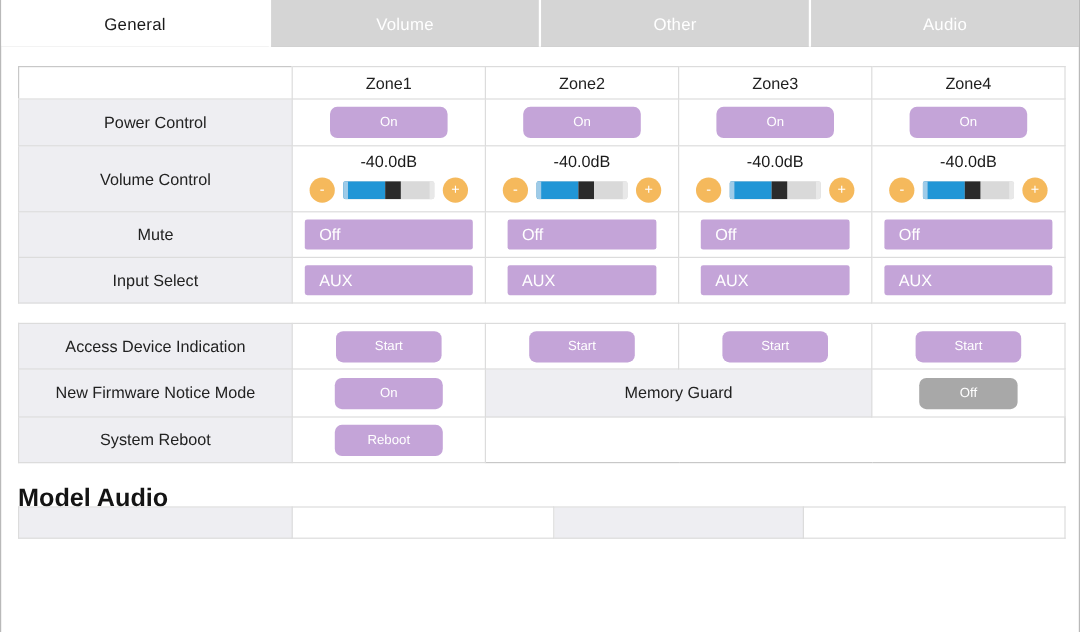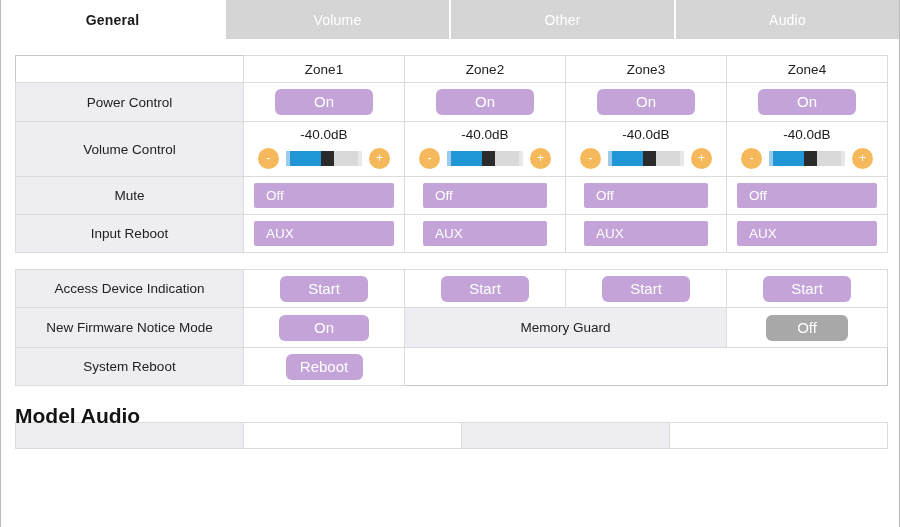--- a/index.html
+++ b/index.html
@@ -44,21 +44,20 @@
     color: #ffffff;
     border-right: 2px solid #ffffff;
     height: 39px;
     letter-spacing: .2px;
   }
   .tab:last-child { border-right: none; }
   .tab.active {
     background: #ffffff;
     color: #1a1a1a;
     border-right: 2px solid #ffffff;
-    font-weight: bold;
   }
 
   
   .section-head {
     display: flex;
     align-items: center;
     justify-content: space-between;
     padding: 0 14px 0 14px;
     height: 58px;
   }
@@ -124,32 +123,32 @@
     margin: 16px 14px;
   }
 
   
   .btn {
     display: inline-block;
     background: #c4a4d8;
     color: #ffffff;
     border: none;
     border-radius: 6px;
-    font-size: 15px;
+    font-size: 11px;
     font-family: "Liberation Sans", sans-serif;
     text-align: center;
     cursor: pointer;
     line-height: 26px;
     height: 26px;
     padding: 0;
   }
   .btn.w-power { width: 98px; }
   .btn.w-start { width: 88px; }
   .btn.w-on    { width: 90px; }
-  .btn.w-reboot{ width: 77px; }
+  .btn.w-reboot{ width: 90px; }
   .btn.gray {
     background: #a8a8a8;
   }
   .btn.w-guard { width: 82px; }
 
   
   .sel {
     display: block;
     background: #c4a4d8;
     color: #ffffff;
@@ -382,21 +381,21 @@
       </td>
       <td class="cell">
         <div class="sel" style="width:124px">Off</div>
       </td>
       <td class="cell">
         <div class="sel" style="width:140px">Off</div>
       </td>
     </tr>
 
     <tr style="height:38px">
-      <td class="lbl">Input Reboot</td>
+      <td class="lbl">Input Select</td>
       <td class="cell">
         <div class="sel" style="width:140px">AUX</div>
       </td>
       <td class="cell">
         <div class="sel" style="width:124px">AUX</div>
       </td>
       <td class="cell">
         <div class="sel" style="width:124px">AUX</div>
       </td>
       <td class="cell">

